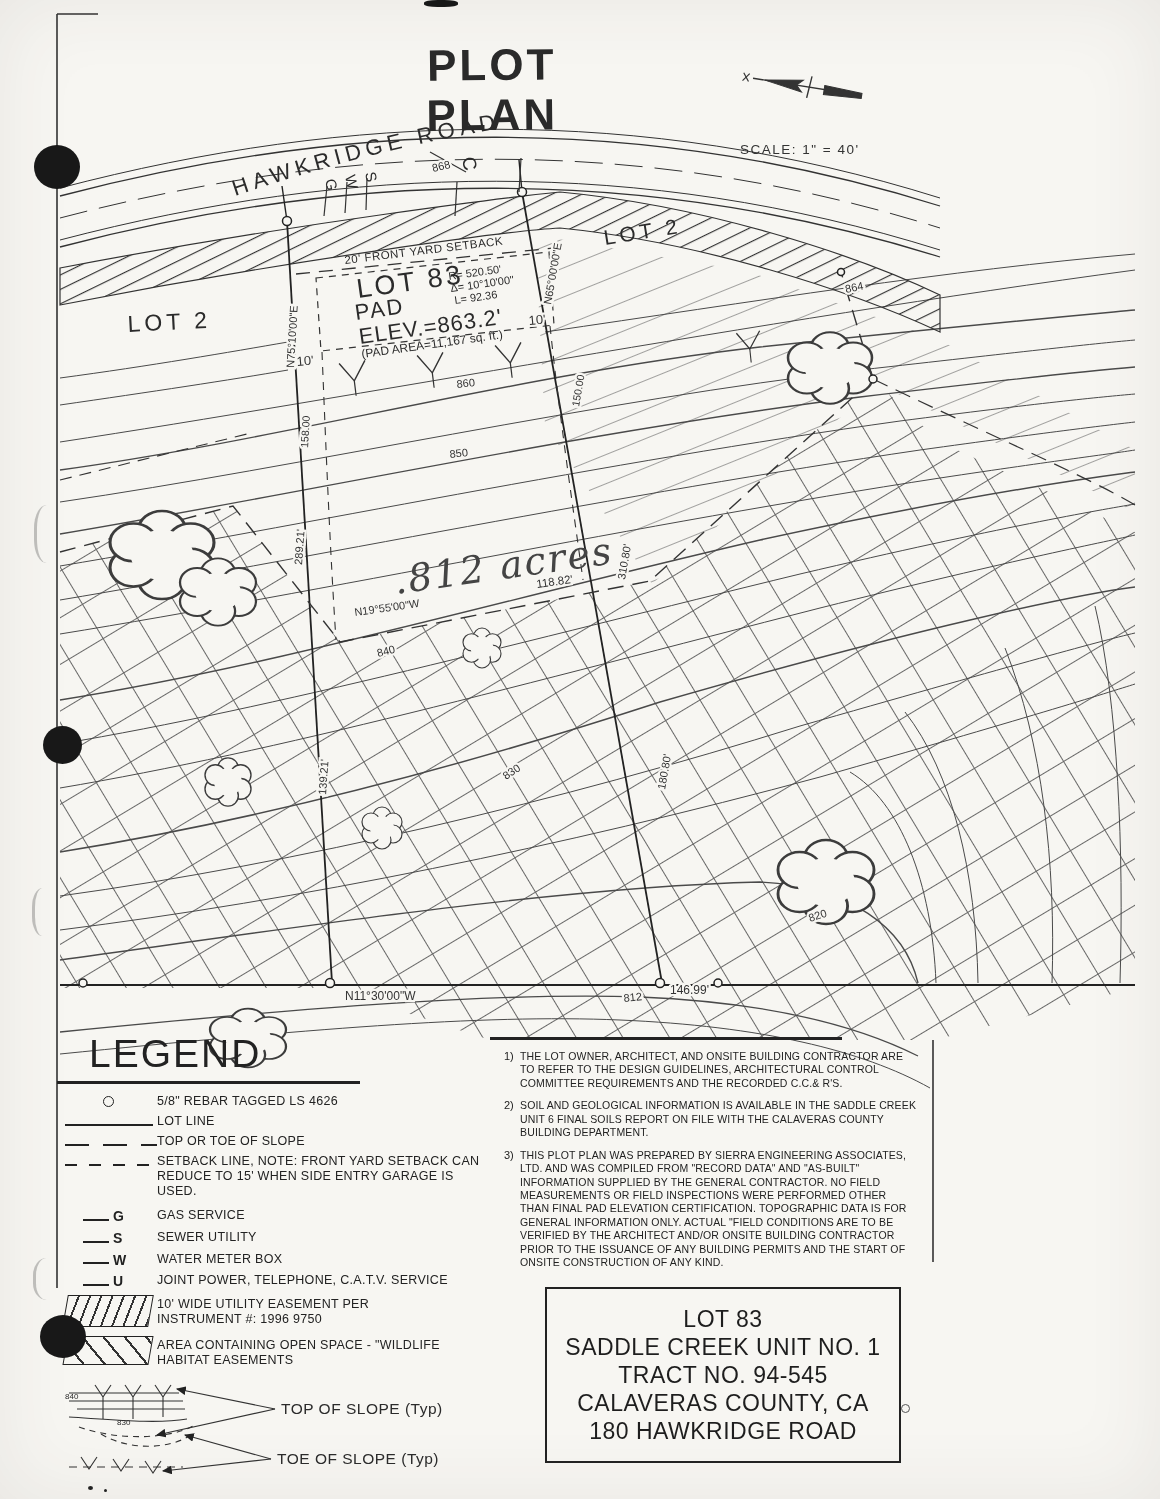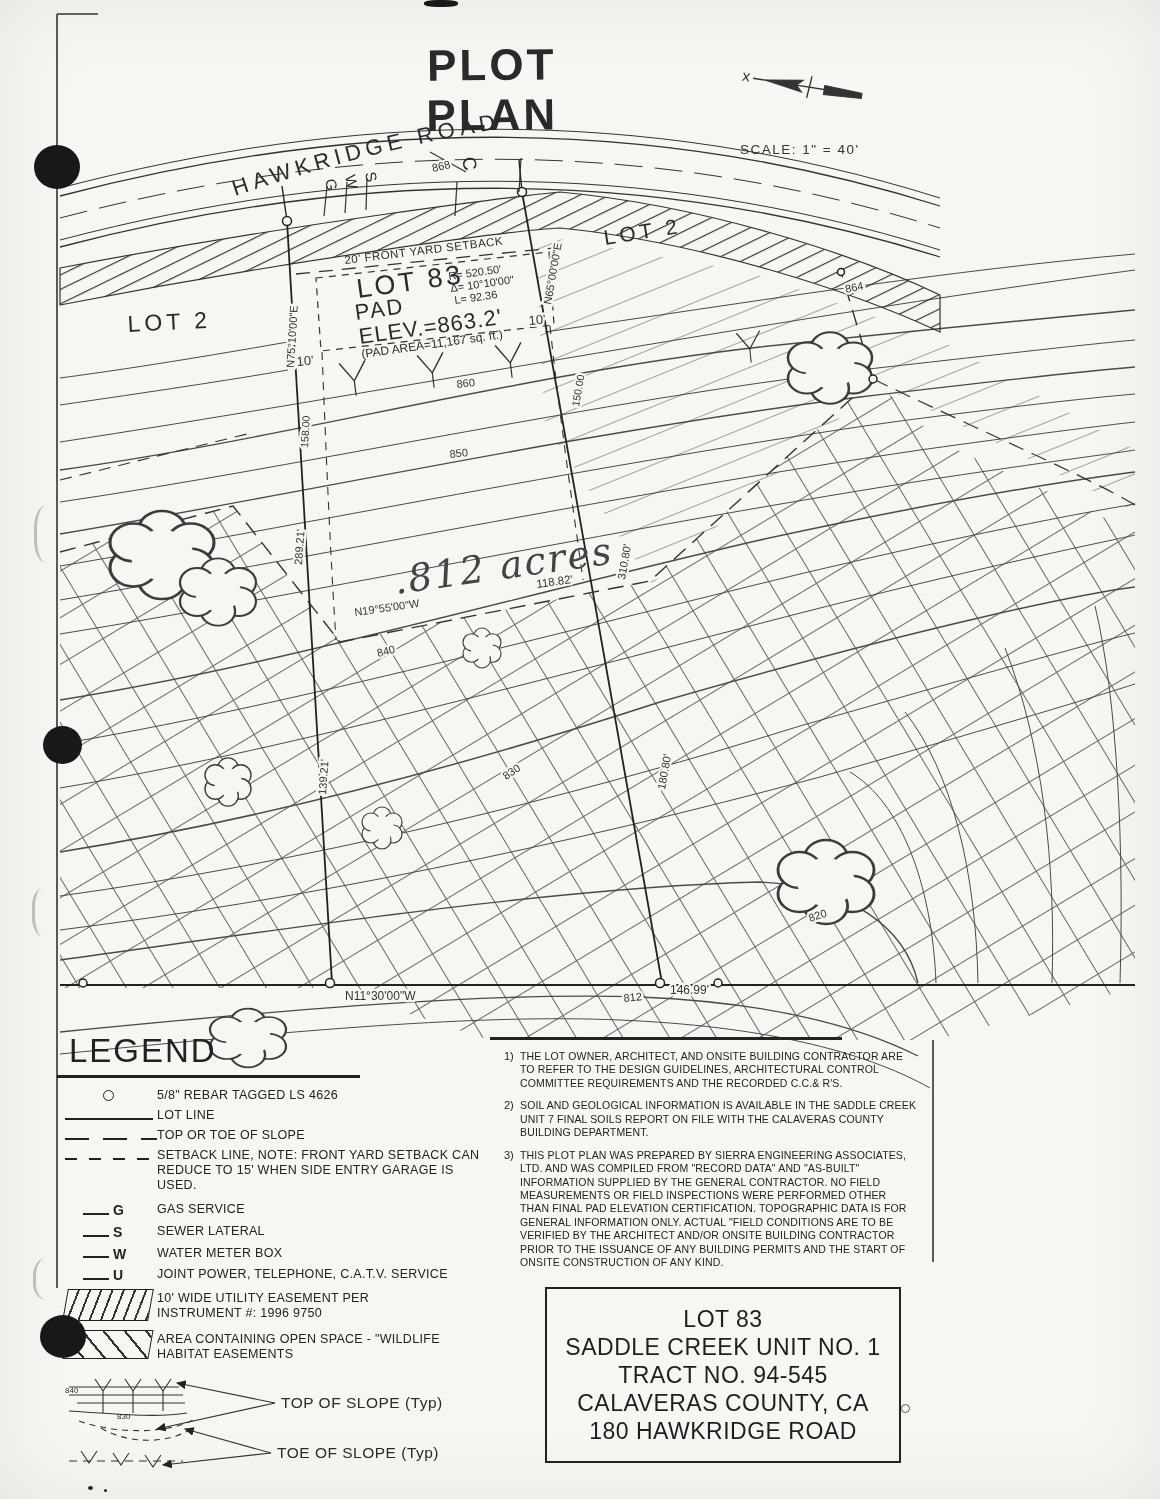--- a/index.html
+++ b/index.html
@@ -13,21 +13,21 @@
   .hand{font-family:"DejaVu Serif",serif;font-style:italic;fill:#444;letter-spacing:2px;}
 
   
   .main-title{left:362px;top:40px;width:260px;text-align:center;font-size:44px;font-weight:bold;
               letter-spacing:3px;color:#2a2a2a;transform:rotate(-.6deg);}
   .date-line{left:356px;top:86px;width:270px;text-align:center;font-size:28px;letter-spacing:2px;color:#333;}
   .scale-label{left:740px;top:142px;font-size:13.5px;letter-spacing:1.5px;color:#333;}
 
   
   .legend{left:57px;top:1032px;width:452px;}
-  .sec-head{font-size:33px;letter-spacing:2px;color:#222;padding-left:12px;}
+  .sec-head{font-size:39px;letter-spacing:2px;color:#222;padding-left:32px;}
   .sec-rule{height:3px;background:#222;margin-top:5px;}
   .legend .sec-rule{width:303px;}
   .lg-rows{margin-top:10px;}
   .lg-row{display:flex;align-items:flex-start;margin-bottom:5px;font-size:12.5px;letter-spacing:.3px;line-height:1.2;}
   .lg-sym{width:100px;flex:0 0 100px;display:flex;align-items:center;min-height:15px;padding-left:8px;box-sizing:border-box;}
   .lg-label{flex:1;max-width:330px;}
   .sym-circle{width:9px;height:9px;border:1.6px solid #222;border-radius:50%;margin-left:38px;}
   .sym-solid{width:88px;border-top:2px solid #222;margin-top:6px;}
   .sym-longdash{width:92px;height:2px;margin-top:6px;
      background:repeating-linear-gradient(90deg,#222 0 24px,transparent 24px 38px);}
@@ -291,21 +291,21 @@
             <span class="sym-seg"></span>
             <span class="sym-ltr">G</span>
           </span>
         <span class="lg-label">GAS SERVICE</span>
       </div>
       <div class="lg-row">
         <span class="lg-sym">
             <span class="sym-seg"></span>
             <span class="sym-ltr">S</span>
           </span>
-        <span class="lg-label">SEWER LATERAL</span>
+        <span class="lg-label">SEWER UTILITY</span>
       </div>
       <div class="lg-row">
         <span class="lg-sym">
             <span class="sym-seg"></span>
             <span class="sym-ltr">W</span>
           </span>
         <span class="lg-label">WATER METER BOX</span>
       </div>
       <div class="lg-row">
         <span class="lg-sym">
@@ -358,21 +358,21 @@
 
   <div class="abs notes">
     <div class="sec-rule"></div>
     <div class="nt-items">
       <div class="nt-item">
         <span class="nt-num">1)</span>
         <span class="nt-text">THE LOT OWNER, ARCHITECT, AND ONSITE BUILDING CONTRACTOR ARE TO REFER TO THE DESIGN GUIDELINES, ARCHITECTURAL CONTROL COMMITTEE REQUIREMENTS AND THE RECORDED C.C.&amp; R'S.</span>
       </div>
       <div class="nt-item">
         <span class="nt-num">2)</span>
-        <span class="nt-text">SOIL AND GEOLOGICAL INFORMATION IS AVAILABLE IN THE SADDLE CREEK UNIT 7 FINAL SOILS REPORT ON FILE WITH THE CALAVERAS COUNTY BUILDING DEPARTMENT.</span>
+        <span class="nt-text">SOIL AND GEOLOGICAL INFORMATION IS AVAILABLE IN THE SADDLE CREEK UNIT 6 FINAL SOILS REPORT ON FILE WITH THE CALAVERAS COUNTY BUILDING DEPARTMENT.</span>
       </div>
       <div class="nt-item">
         <span class="nt-num">3)</span>
         <span class="nt-text">THIS PLOT PLAN WAS PREPARED BY SIERRA ENGINEERING ASSOCIATES, LTD. AND WAS COMPILED FROM "RECORD DATA" AND "AS-BUILT" INFORMATION SUPPLIED BY THE GENERAL CONTRACTOR.  NO FIELD MEASUREMENTS OR FIELD INSPECTIONS WERE PERFORMED OTHER THAN FINAL PAD ELEVATION CERTIFICATION.  TOPOGRAPHIC DATA IS FOR GENERAL INFORMATION ONLY.  ACTUAL "FIELD CONDITIONS ARE TO BE VERIFIED BY THE ARCHITECT AND/OR ONSITE BUILDING CONTRACTOR PRIOR TO THE ISSUANCE OF ANY BUILDING PERMITS AND THE START OF ONSITE CONSTRUCTION OF ANY KIND.</span>
       </div>
     </div>
   </div>
 
   <div class="abs tblock">
     <div class="tb-line">LOT 83</div>

